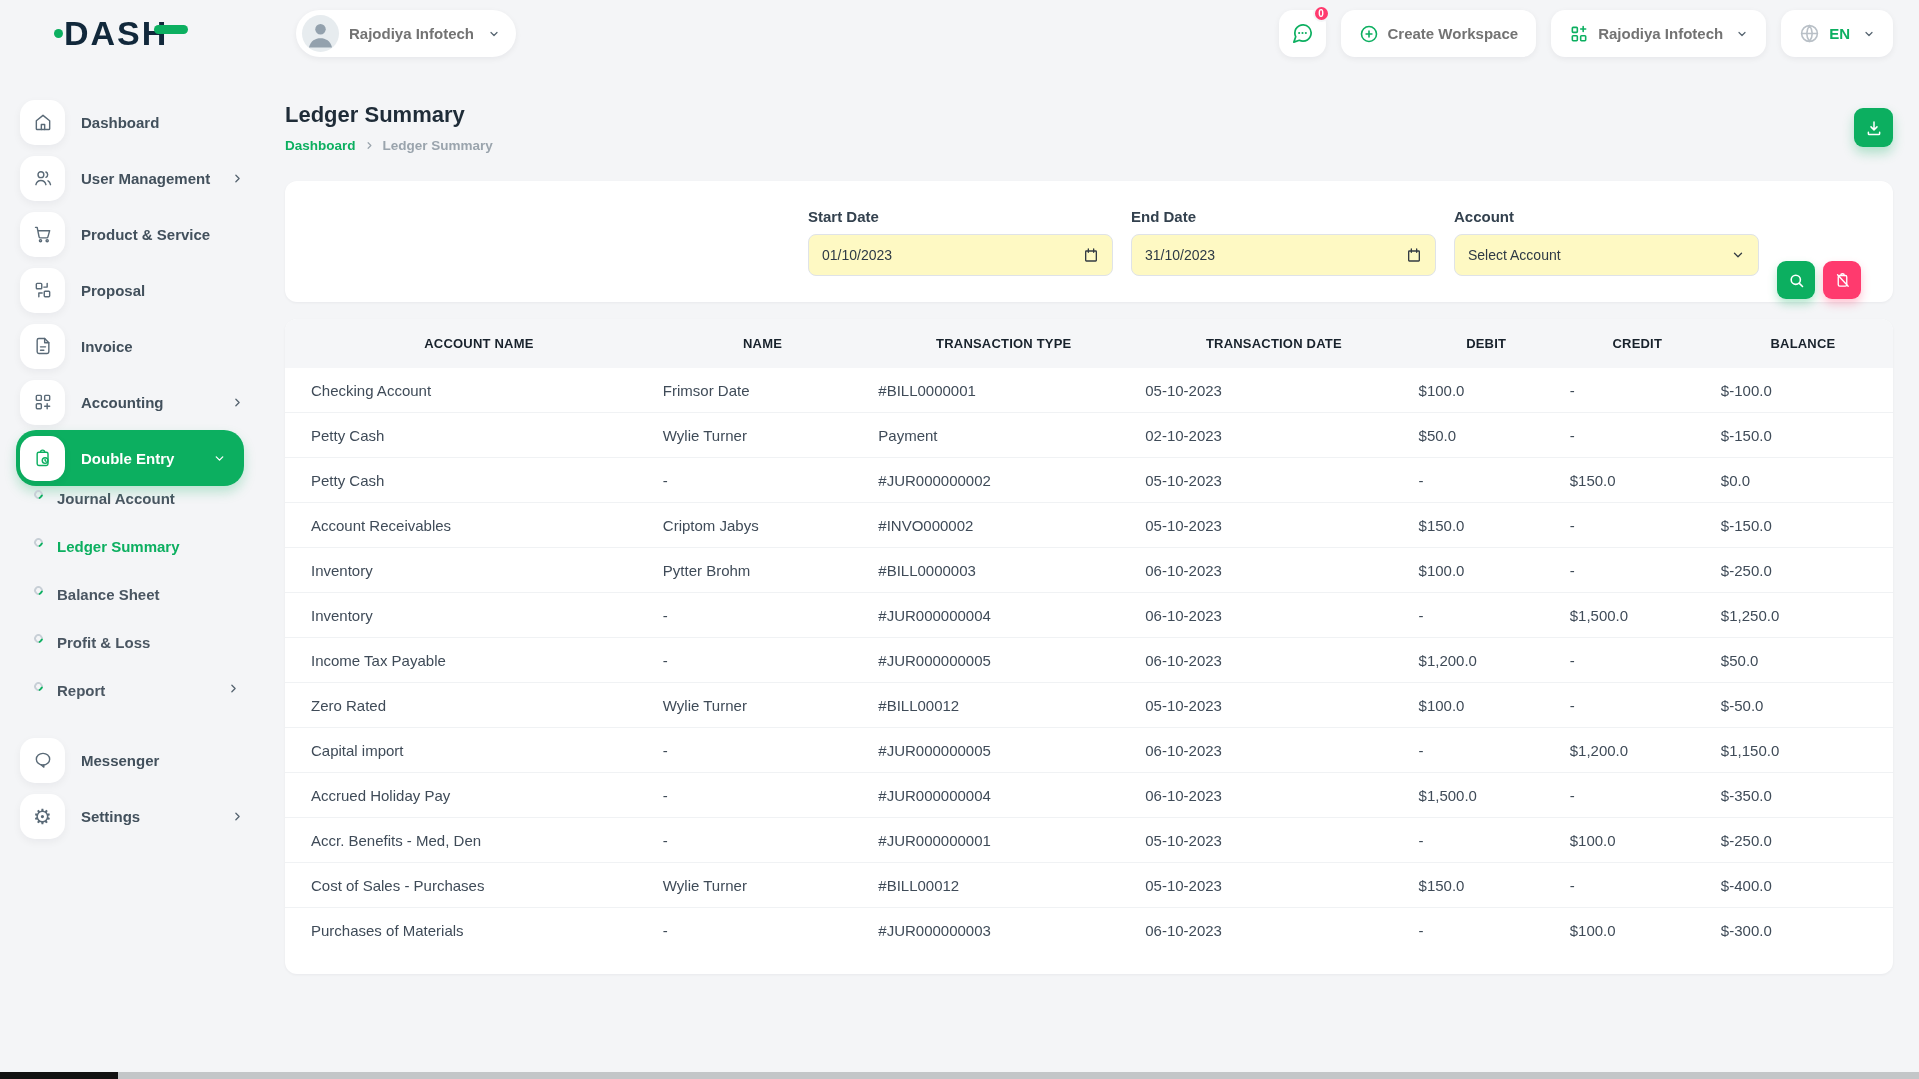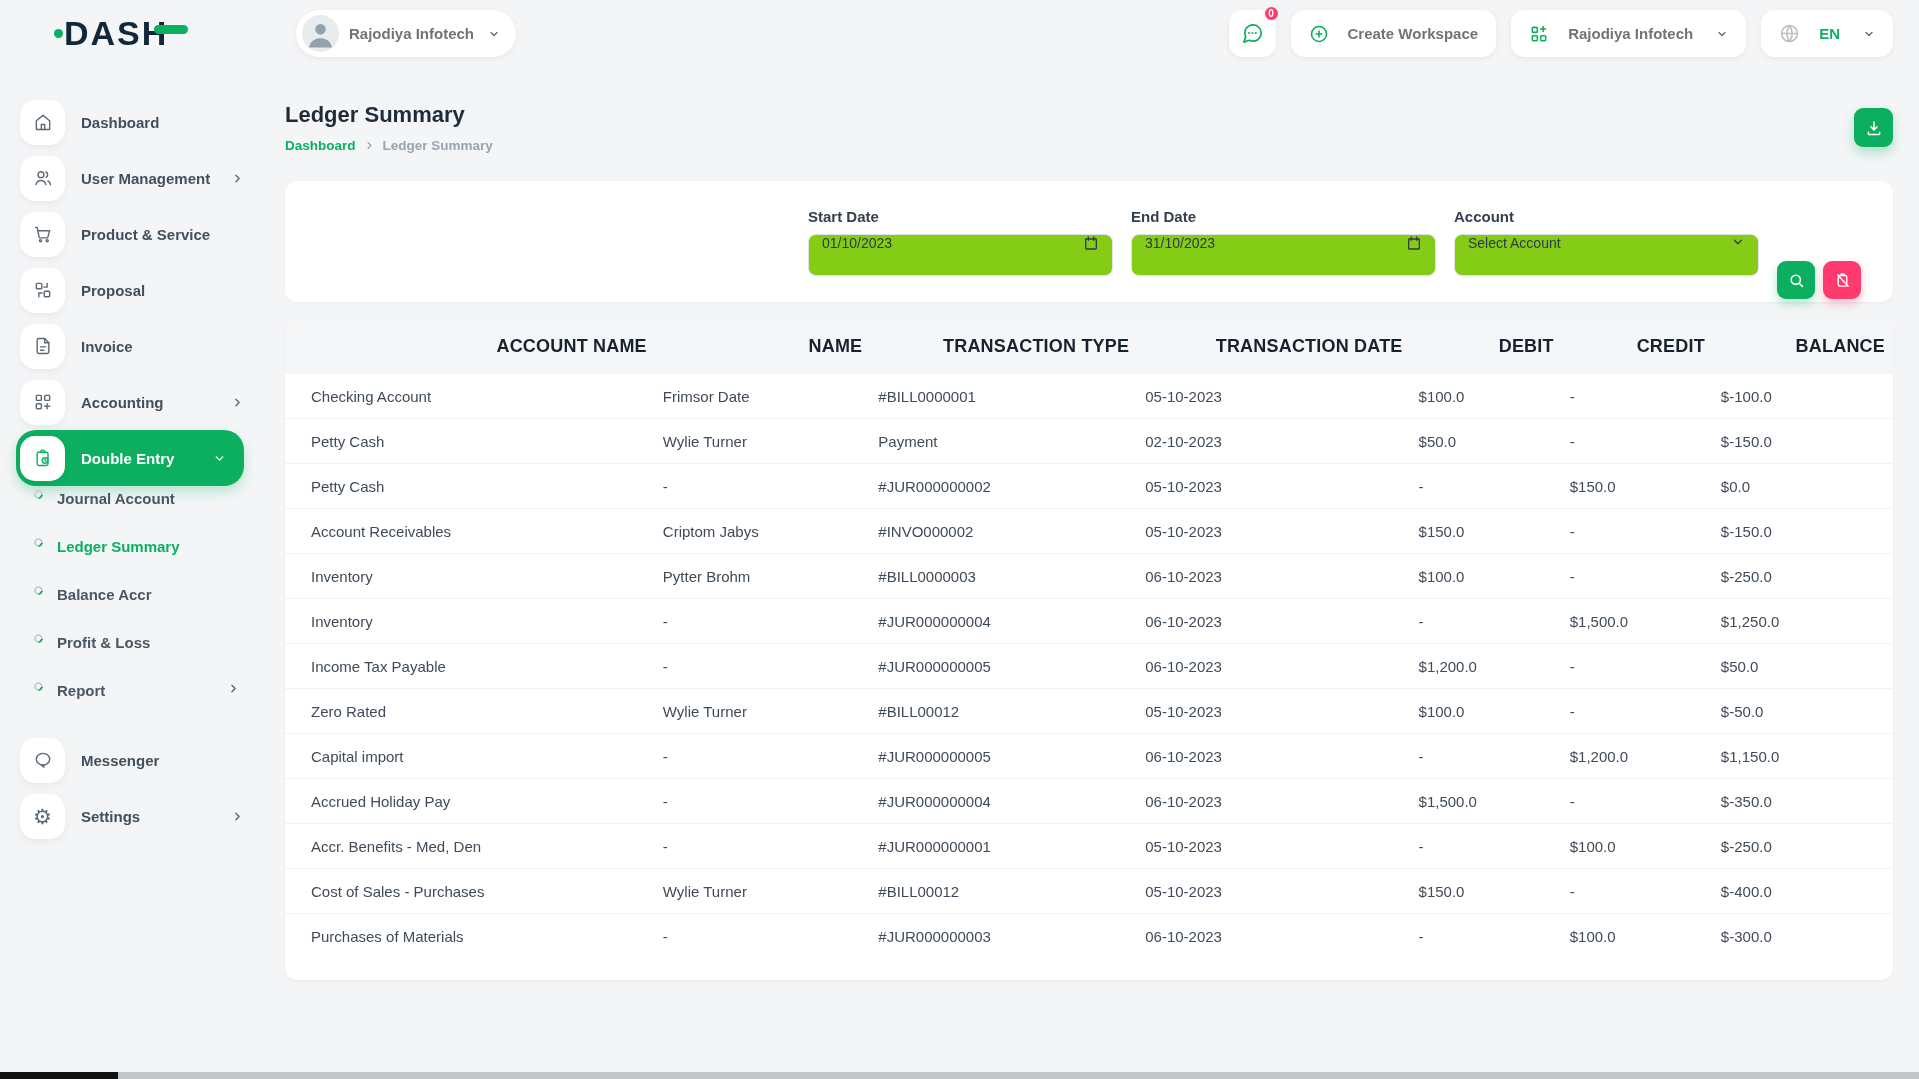--- a/index.html
+++ b/index.html
@@ -19,21 +19,21 @@
   .logo-text { font-size:34px; font-weight:900; letter-spacing:2px; color:#11283b; position:relative; line-height:1; }
   .logo-dot { position:absolute; left:-10px; top:13px; width:9px; height:9px; border-radius:50%; background:#0CAF60; }
   .logo-dash { display:inline-block; width:34px; height:9px; border-radius:5px; background:#0CAF60; margin-left:-14px; margin-bottom:11px; }
   .pill { background:#fff; border-radius:14px; box-shadow:0 2px 6px rgba(16,24,40,.06); display:flex; align-items:center; height:47px; }
   .workspace-pill { position:absolute; left:296px; top:10px; padding:0 16px 0 6px; gap:10px; border-radius:26px; cursor:pointer; }
   .avatar { width:37px; height:37px; border-radius:50%; background:#e7ecef; display:flex; align-items:flex-end; justify-content:center; overflow:hidden; }
   .pill-label { font-size:15px; font-weight:700; color:#737373; }
   .topbar-right { position:absolute; right:26px; top:10px; display:flex; gap:15px; }
   .icon-pill { width:47px; justify-content:center; position:relative; cursor:pointer; }
   .badge { position:absolute; top:-5px; right:-4px; min-width:17px; height:17px; border-radius:9px; background:#FF3A6E; color:#fff; font-size:10px; font-weight:700; display:flex; align-items:center; justify-content:center; border:2px solid #f4f5f7; padding:0 3px; }
-  .btn-pill { padding:0 18px; gap:19px; cursor:pointer; }
+  .btn-pill { padding:0 18px; gap:9px; cursor:pointer; }
   .chev { margin-left:4px; }
 
   
   .sidebar { position:absolute; top:68px; left:0; width:262px; bottom:0; padding:26px 0 0 20px; }
   .side-item { display:flex; align-items:center; gap:16px; height:56px; cursor:pointer; position:relative; padding-right:18px; }
   .icon-box { width:45px; height:45px; border-radius:15px; background:#fff; box-shadow:0 3px 8px rgba(16,24,40,.05); display:flex; align-items:center; justify-content:center; flex:none; }
   .side-label { font-size:15px; font-weight:700; color:#42505c; flex:1; }
   .side-chev { color:#55636f; }
   .side-item.active { background:#0CAF60; border-radius:20px; margin-left:-4px; padding-left:4px; margin-right:18px; box-shadow:0 6px 12px rgba(12,175,96,.25); }
   .side-item.active .side-label { color:#fff; }
@@ -53,31 +53,31 @@
   .crumb-sep { color:#9aa4ad; font-size:12px; }
   .crumb-current { color:#9aa4ad; font-weight:600; }
   .download-btn { position:absolute; right:0; top:6px; width:39px; height:39px; border-radius:9px; background:#0CAF60; border:none; display:flex; align-items:center; justify-content:center; cursor:pointer; box-shadow:0 6px 12px rgba(12,175,96,.3); }
 
   .card { background:#fff; border-radius:12px; box-shadow:0 1px 3px rgba(16,24,40,.05); }
 
   
   .filter-card { margin-top:28px; height:121px; display:flex; align-items:center; justify-content:flex-end; padding:0 32px; gap:18px; }
   .field { display:flex; flex-direction:column; }
   .field-label { font-size:15px; color:#33414e; font-weight:600; margin-bottom:9px; }
-  .control { width:305px; height:42px; border:1px solid #dfe3e8; border-radius:8px; display:flex; align-items:flex-start; justify-content:space-between; padding:0 13px; font-size:14px; color:#2e3a45; cursor:pointer; background:#84cc16; }
+  .control { width:305px; height:42px; border:1px solid #dfe3e8; border-radius:8px; display:flex; align-items:center; justify-content:space-between; padding:0 13px; font-size:14px; color:#2e3a45; cursor:pointer; background:#fef9c3; }
   .filter-actions { display:flex; gap:8px; align-self:flex-end; margin-bottom:3px; }
   .sq-btn { width:38px; height:38px; border-radius:9px; border:none; display:flex; align-items:center; justify-content:center; cursor:pointer; }
   .sq-btn.search { background:#0CAF60; box-shadow:0 5px 10px rgba(12,175,96,.3); }
   .sq-btn.reset { background:#FF3A6E; box-shadow:0 5px 10px rgba(255,58,110,.3); }
 
   
   .table-card { margin-top:17px; padding-bottom:22px; overflow:hidden; }
   table { width:100%; border-collapse:collapse; table-layout:fixed; }
   col.c1{width:23%} col.c2{width:13.4%} col.c3{width:16.6%} col.c4{width:17%} col.c5{width:9.4%} col.c6{width:9.4%} col.c7{width:11.2%}
-  thead th { background:#f5f6f8; text-align:right; font-size:18px; font-weight:700; letter-spacing:.2px; color:#18222c; text-transform:uppercase; padding:17px 8px; }
+  thead th { background:#f5f6f8; text-align:center; font-size:13px; font-weight:700; letter-spacing:.2px; color:#18222c; text-transform:uppercase; padding:17px 8px; }
   thead th:first-child, tbody td:first-child { padding-left:26px; }
   tbody td { font-size:15px; color:#3f4b58; padding:13.5px 8px; border-top:1px solid #f0f2f4; background:#fff; }
   tbody tr:first-child td { border-top:none; }
 
   
   .os-strip { position:absolute; left:0; right:0; bottom:0; height:7px; background:#c3c6c8; }
   .os-strip-dark { position:absolute; left:0; bottom:0; height:7px; width:118px; background:#111; }
 </style>
 </head>
 <body>
@@ -238,21 +238,21 @@
     <div class="sub-item">
       <span class="sub-bullet"></span>
       <span class="sub-label">Journal Account</span>
     </div>
     <div class="sub-item active">
       <span class="sub-bullet"></span>
       <span class="sub-label">Ledger Summary</span>
     </div>
     <div class="sub-item">
       <span class="sub-bullet"></span>
-      <span class="sub-label">Balance Accr</span>
+      <span class="sub-label">Balance Sheet</span>
     </div>
     <div class="sub-item">
       <span class="sub-bullet"></span>
       <span class="sub-label">Profit &amp; Loss</span>
     </div>
     <div class="sub-item">
       <span class="sub-bullet"></span>
       <span class="sub-label">Report</span>
       <svg class="side-chev" width="13" height="13" viewBox="0 0 24 24" fill="none" stroke="#55636f" stroke-width="2.4" stroke-linecap="round" stroke-linejoin="round" style="margin-right:22px;">
           <polyline points="9 6 15 12 9 18"></polyline>

